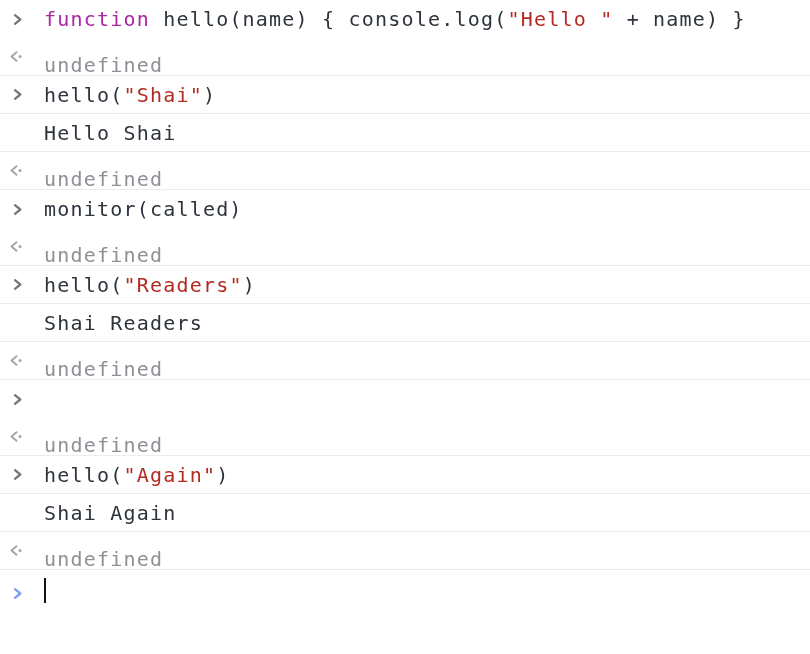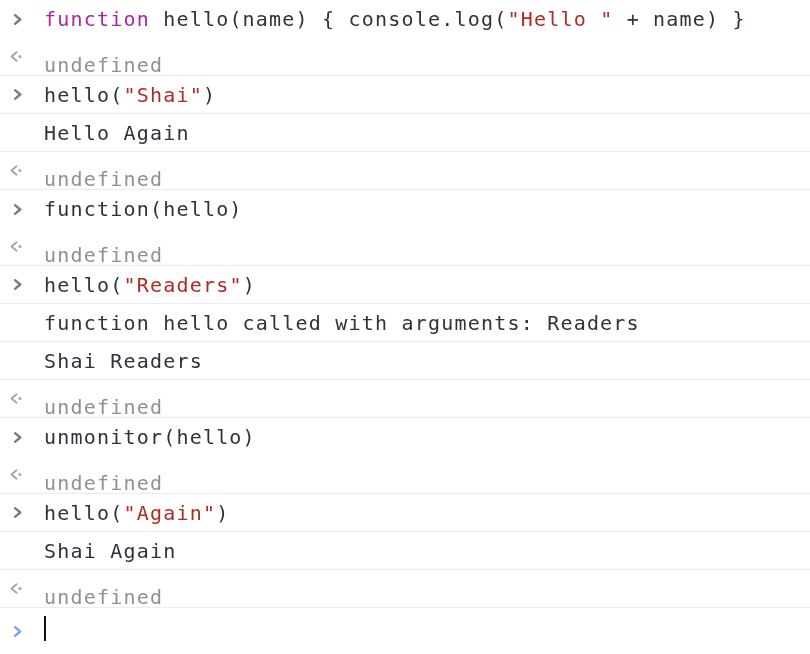--- a/index.html
+++ b/index.html
@@ -53,44 +53,43 @@
     <div class="row command"><span class="icon-col"><span class="icon"><svg width="13" height="13" viewBox="0 0 13 13">
             <path d="M4 2.2 L9.3 6.5 L4 10.8" fill="none" stroke="currentColor" stroke-width="2.3" stroke-linecap="round" stroke-linejoin="round"></path>
           </svg></span></span><span class="content"><span class="seg-keyword">function</span><span class="seg-code"> hello(name) { console.log(</span><span class="seg-string">"Hello "</span><span class="seg-code"> + name) }</span></span></div>
     <div class="row result divider"><span class="icon-col"><span class="icon"><svg width="17" height="13" viewBox="0 0 17 13">
             <path d="M9.5 2.2 L4.5 6.5 L9.5 10.8" fill="none" stroke="currentColor" stroke-width="2" stroke-linecap="round" stroke-linejoin="round"></path>
             <circle cx="13" cy="6.5" r="1.5" fill="currentColor"></circle>
           </svg></span></span><span class="content">undefined</span></div>
     <div class="row command divider"><span class="icon-col"><span class="icon"><svg width="13" height="13" viewBox="0 0 13 13">
             <path d="M4 2.2 L9.3 6.5 L4 10.8" fill="none" stroke="currentColor" stroke-width="2.3" stroke-linecap="round" stroke-linejoin="round"></path>
           </svg></span></span><span class="content"><span class="seg-code">hello(</span><span class="seg-string">"Shai"</span><span class="seg-code">)</span></span></div>
-    <div class="row log divider"><span class="icon-col"></span><span class="content">Hello Again</span></div>
+    <div class="row log divider"><span class="icon-col"></span><span class="content">Hello Shai</span></div>
     <div class="row result divider"><span class="icon-col"><span class="icon"><svg width="17" height="13" viewBox="0 0 17 13">
             <path d="M9.5 2.2 L4.5 6.5 L9.5 10.8" fill="none" stroke="currentColor" stroke-width="2" stroke-linecap="round" stroke-linejoin="round"></path>
             <circle cx="13" cy="6.5" r="1.5" fill="currentColor"></circle>
           </svg></span></span><span class="content">undefined</span></div>
     <div class="row command"><span class="icon-col"><span class="icon"><svg width="13" height="13" viewBox="0 0 13 13">
             <path d="M4 2.2 L9.3 6.5 L4 10.8" fill="none" stroke="currentColor" stroke-width="2.3" stroke-linecap="round" stroke-linejoin="round"></path>
-          </svg></span></span><span class="content"><span class="seg-code">function(hello)</span></span></div>
+          </svg></span></span><span class="content"><span class="seg-code">monitor(called)</span></span></div>
     <div class="row result divider"><span class="icon-col"><span class="icon"><svg width="17" height="13" viewBox="0 0 17 13">
             <path d="M9.5 2.2 L4.5 6.5 L9.5 10.8" fill="none" stroke="currentColor" stroke-width="2" stroke-linecap="round" stroke-linejoin="round"></path>
             <circle cx="13" cy="6.5" r="1.5" fill="currentColor"></circle>
           </svg></span></span><span class="content">undefined</span></div>
     <div class="row command divider"><span class="icon-col"><span class="icon"><svg width="13" height="13" viewBox="0 0 13 13">
             <path d="M4 2.2 L9.3 6.5 L4 10.8" fill="none" stroke="currentColor" stroke-width="2.3" stroke-linecap="round" stroke-linejoin="round"></path>
           </svg></span></span><span class="content"><span class="seg-code">hello(</span><span class="seg-string">"Readers"</span><span class="seg-code">)</span></span></div>
-    <div class="row log divider"><span class="icon-col"></span><span class="content">function hello called with arguments: Readers</span></div>
     <div class="row log divider"><span class="icon-col"></span><span class="content">Shai Readers</span></div>
     <div class="row result divider"><span class="icon-col"><span class="icon"><svg width="17" height="13" viewBox="0 0 17 13">
             <path d="M9.5 2.2 L4.5 6.5 L9.5 10.8" fill="none" stroke="currentColor" stroke-width="2" stroke-linecap="round" stroke-linejoin="round"></path>
             <circle cx="13" cy="6.5" r="1.5" fill="currentColor"></circle>
           </svg></span></span><span class="content">undefined</span></div>
     <div class="row command"><span class="icon-col"><span class="icon"><svg width="13" height="13" viewBox="0 0 13 13">
             <path d="M4 2.2 L9.3 6.5 L4 10.8" fill="none" stroke="currentColor" stroke-width="2.3" stroke-linecap="round" stroke-linejoin="round"></path>
-          </svg></span></span><span class="content"><span class="seg-code">unmonitor(hello)</span></span></div>
+          </svg></span></span></div>
     <div class="row result divider"><span class="icon-col"><span class="icon"><svg width="17" height="13" viewBox="0 0 17 13">
             <path d="M9.5 2.2 L4.5 6.5 L9.5 10.8" fill="none" stroke="currentColor" stroke-width="2" stroke-linecap="round" stroke-linejoin="round"></path>
             <circle cx="13" cy="6.5" r="1.5" fill="currentColor"></circle>
           </svg></span></span><span class="content">undefined</span></div>
     <div class="row command divider"><span class="icon-col"><span class="icon"><svg width="13" height="13" viewBox="0 0 13 13">
             <path d="M4 2.2 L9.3 6.5 L4 10.8" fill="none" stroke="currentColor" stroke-width="2.3" stroke-linecap="round" stroke-linejoin="round"></path>
           </svg></span></span><span class="content"><span class="seg-code">hello(</span><span class="seg-string">"Again"</span><span class="seg-code">)</span></span></div>
     <div class="row log divider"><span class="icon-col"></span><span class="content">Shai Again</span></div>
     <div class="row result divider"><span class="icon-col"><span class="icon"><svg width="17" height="13" viewBox="0 0 17 13">
             <path d="M9.5 2.2 L4.5 6.5 L9.5 10.8" fill="none" stroke="currentColor" stroke-width="2" stroke-linecap="round" stroke-linejoin="round"></path>

